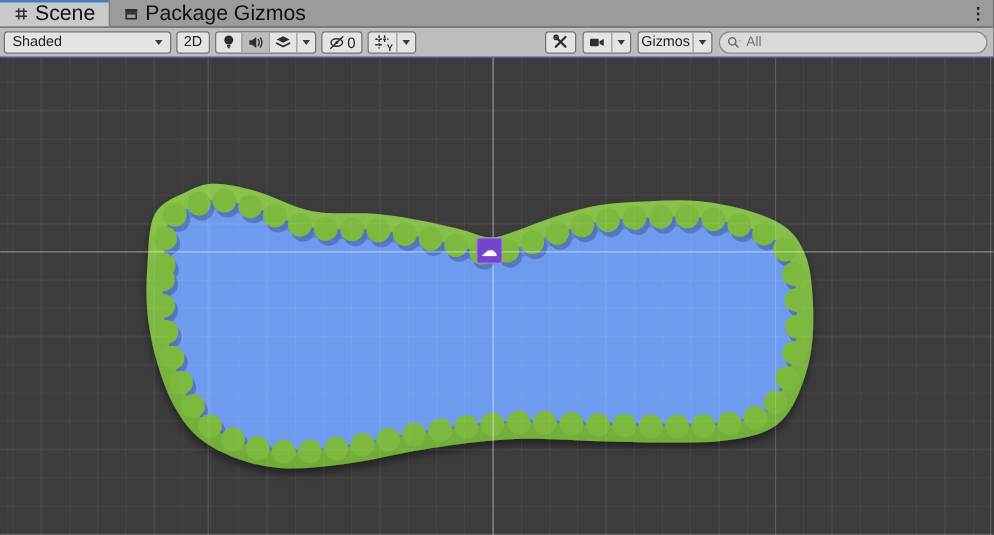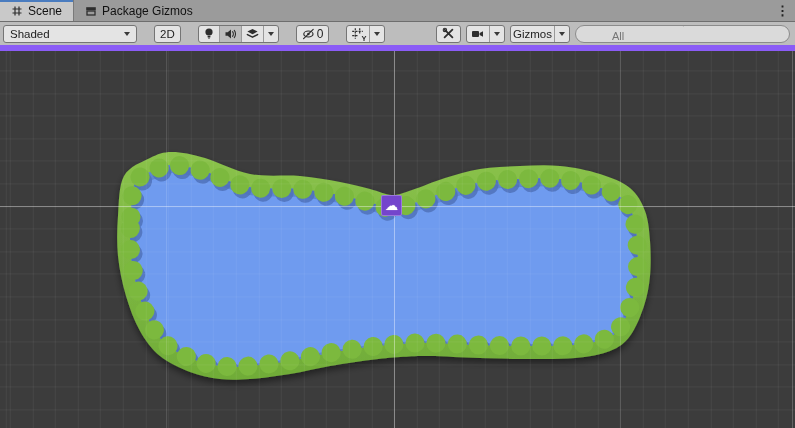--- a/index.html
+++ b/index.html
@@ -8,35 +8,35 @@
     font-family:"Liberation Sans",sans-serif;background:#3C3C3C;
     -webkit-font-smoothing:antialiased;
   }
   
   .tabbar{
     height:21px;background:#9B9B9B;display:flex;align-items:stretch;
     border-bottom:1px solid #6E6E6E;position:relative;
   }
   .tab{
     display:flex;align-items:center;gap:5px;padding:0 11px;
-    font-size:12px;color:#111;cursor:default;white-space:nowrap;
+    font-size:17px;color:#111;cursor:default;white-space:nowrap;
   }
   .tab.active{
     background:#C9C9C9;box-shadow:inset 0 2px 0 #4A7CBF;
     border-right:1px solid #7a7a7a;
   }
   .tab svg{display:block;}
   .kebab{
     margin-left:auto;display:flex;align-items:center;padding:0 6px;
     font-size:13px;font-weight:bold;color:#222;letter-spacing:0;
   }
   
   .toolbar{
     height:23px;background:#BDBDBD;display:flex;align-items:center;
-    padding:0 3px;gap:17px;border-bottom:6px solid #8b5cf6;
+    padding:0 3px;gap:4px;border-bottom:1px solid #8b5cf6;
   }
   .btn,.group{
     height:18px;background:#E4E4E4;border:1px solid #757575;border-radius:3px;
     display:flex;align-items:center;color:#222;font-size:11.5px;box-sizing:border-box;
   }
   .btn{padding:0 5px;justify-content:flex-start;}
   .group{padding:0;overflow:hidden;}
   .group .seg{
     display:flex;align-items:center;justify-content:center;height:100%;
     padding:0 4px;border-left:1px solid #9a9a9a;box-sizing:border-box;
@@ -45,21 +45,21 @@
   .seg.pressed{background:#BCBCBC;}
   .shaded-btn{width:134px;justify-content:space-between;padding:0 6px;}
   .caret{
     width:0;height:0;border-left:3.5px solid transparent;
     border-right:3.5px solid transparent;border-top:4.5px solid #3a3a3a;
   }
   .right-tools{margin-left:auto;display:flex;align-items:center;gap:5px;}
   .search{
     width:204px;height:16px;border:1px solid #8B8B8B;border-radius:9px;
     background:#DADADA;display:flex;align-items:center;padding:0 4px 0 5px;gap:3px;
-    box-sizing:content-box;margin-right:2px;flex-direction:column;
+    box-sizing:content-box;margin-right:2px;
   }
   .search input{
     flex:1;border:none;background:transparent;outline:none;
     font-size:11px;color:#555;font-family:"Liberation Sans",sans-serif;padding:0;
   }
   .grid-axis-wrap{position:relative;width:14px;height:14px;}
   .grid-axis-wrap .axis-letter{
     position:absolute;right:-1px;bottom:-2px;font-size:7.5px;font-weight:bold;color:#2e2e2e;
     background:transparent;line-height:1;
   }

